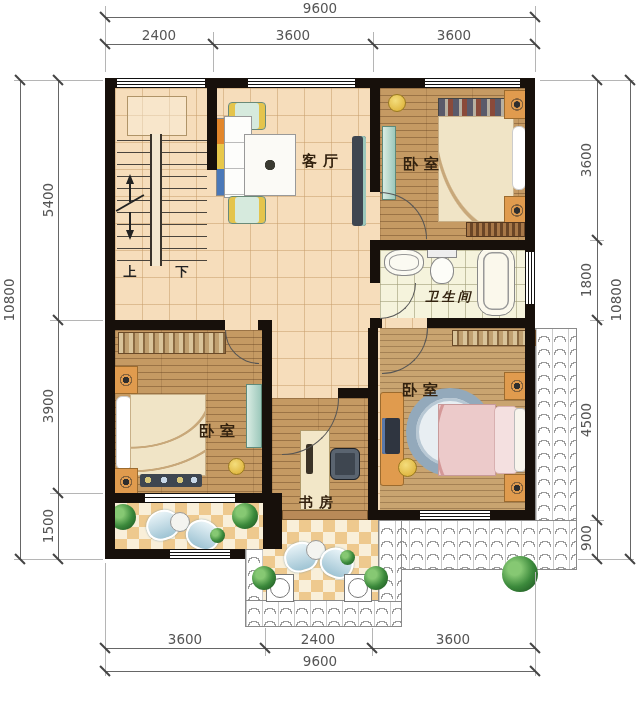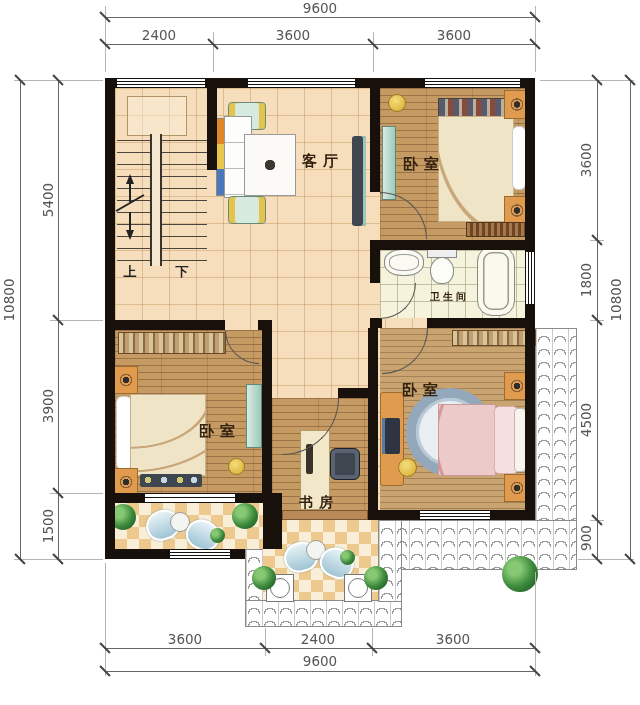--- a/index.html
+++ b/index.html
@@ -194,21 +194,21 @@
   <div class="winH" style="left:170px;top:549px;width:60px;height:10px;"></div>
 
   <div class="arc arc-tr" style="left:380px;top:192px;width:46px;height:46px;"></div>
   <div class="arc arc-br" style="left:380px;top:283px;width:35px;height:35px;"></div>
   <div class="arc arc-br" style="left:382px;top:328px;width:45px;height:45px;"></div>
   <div class="arc arc-bl" style="left:225px;top:330px;width:33px;height:33px;"></div>
   <div class="arc arc-br" style="left:282px;top:398px;width:56px;height:56px;"></div>
 
   <div class="rlbl" style="left:320px;top:161px;">客厅</div>
   <div class="rlbl" style="left:421px;top:164px;">卧室</div>
-  <div class="rlbl" style="left:448px;top:297px;font-size:10px;letter-spacing:3px;text-indent:3px;">卫生间</div>
+  <div class="rlbl" style="left:448px;top:297px;font-size:13px;letter-spacing:3px;text-indent:3px;font-style:italic;">卫生间</div>
   <div class="rlbl" style="left:217px;top:431px;">卧室</div>
   <div class="rlbl" style="left:420px;top:390px;">卧室</div>
   <div class="rlbl" style="left:316px;top:503px;font-size:14px;">书房</div>
   <div class="slbl" style="left:130px;top:272px;">上</div>
   <div class="slbl" style="left:182px;top:272px;">下</div>
 
   <div class="ex-v" style="left:105px;top:6px;height:66px;"></div>
   <div class="ex-v" style="left:213px;top:32px;height:40px;"></div>
   <div class="ex-v" style="left:373px;top:32px;height:40px;"></div>
   <div class="ex-v" style="left:535px;top:6px;height:66px;"></div>

